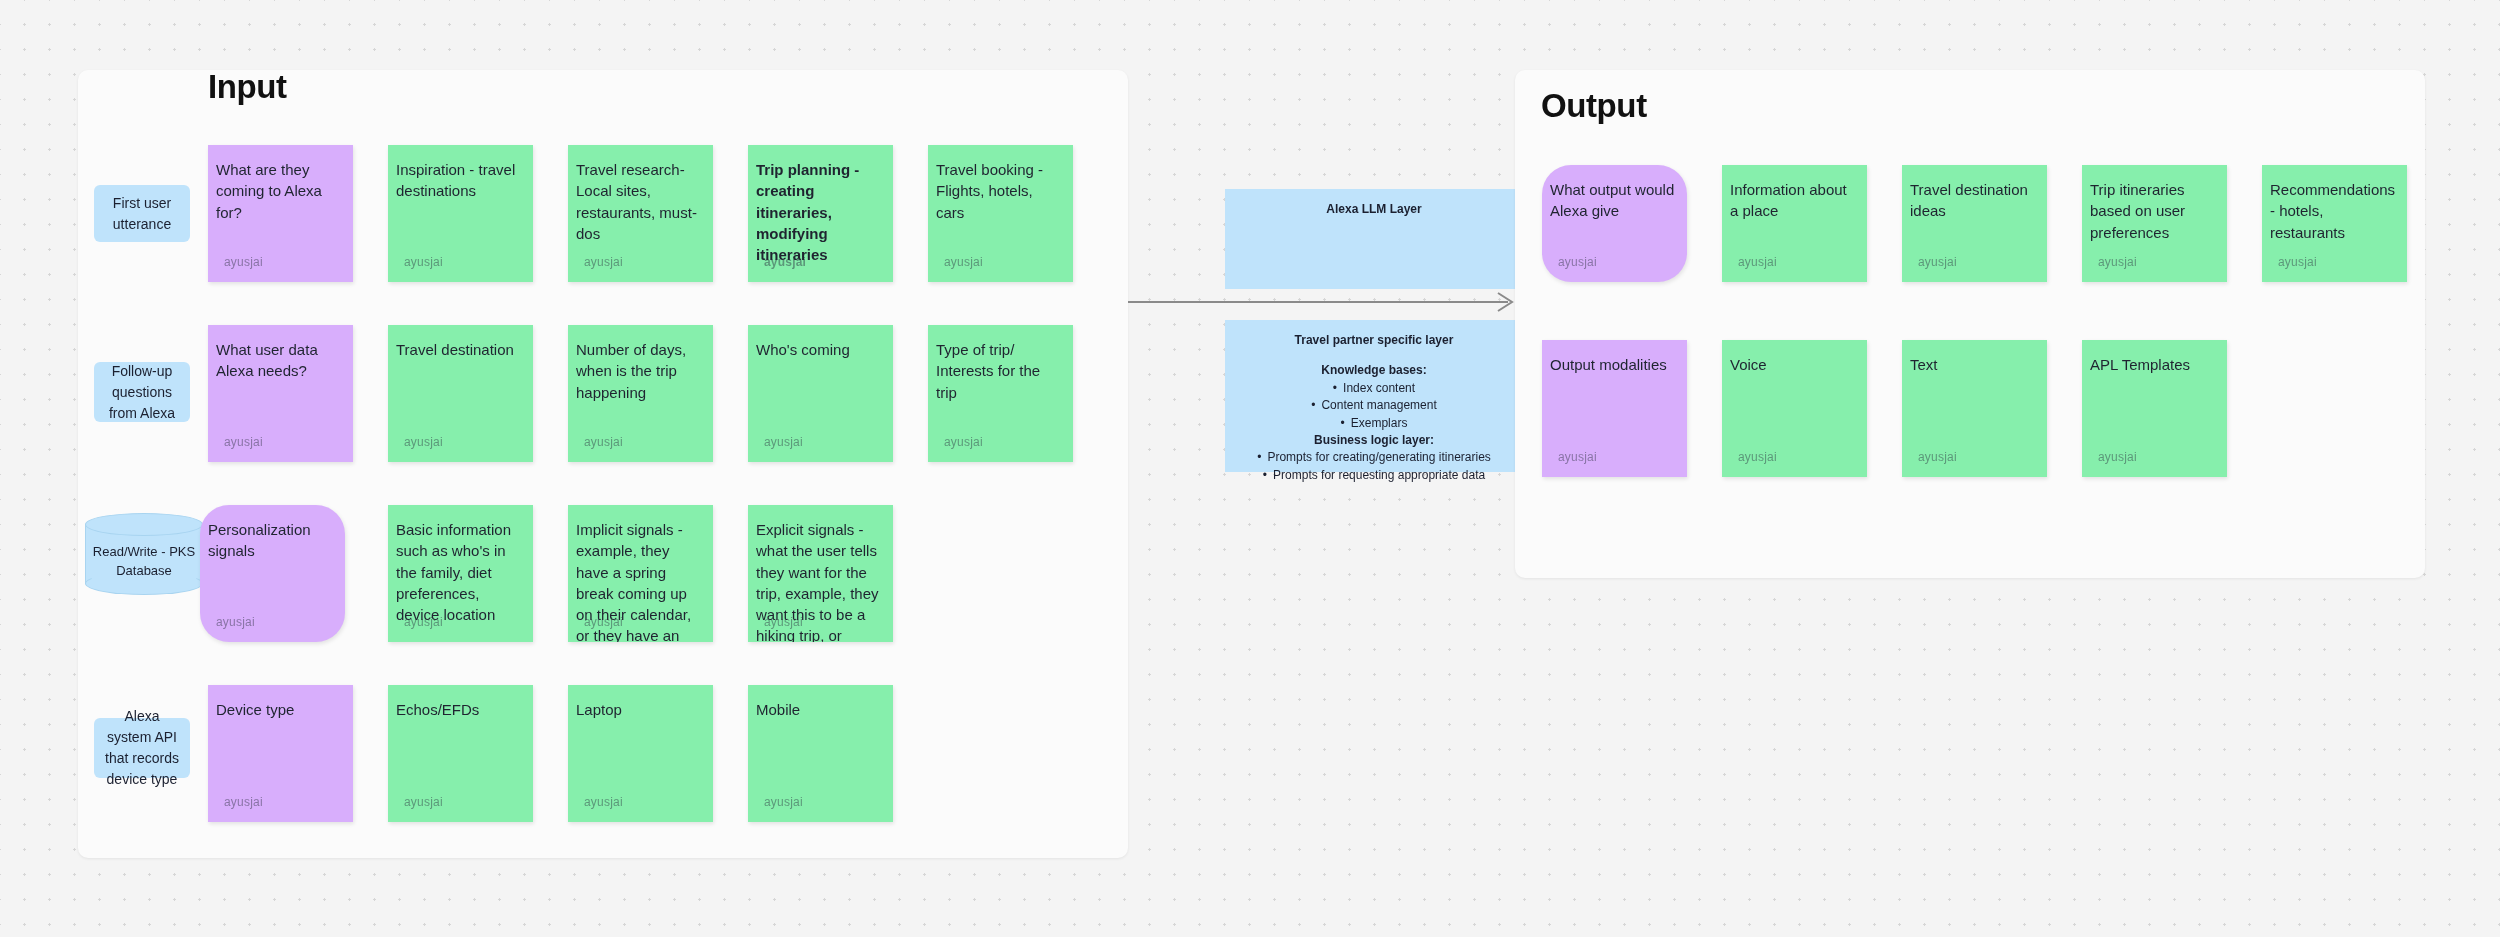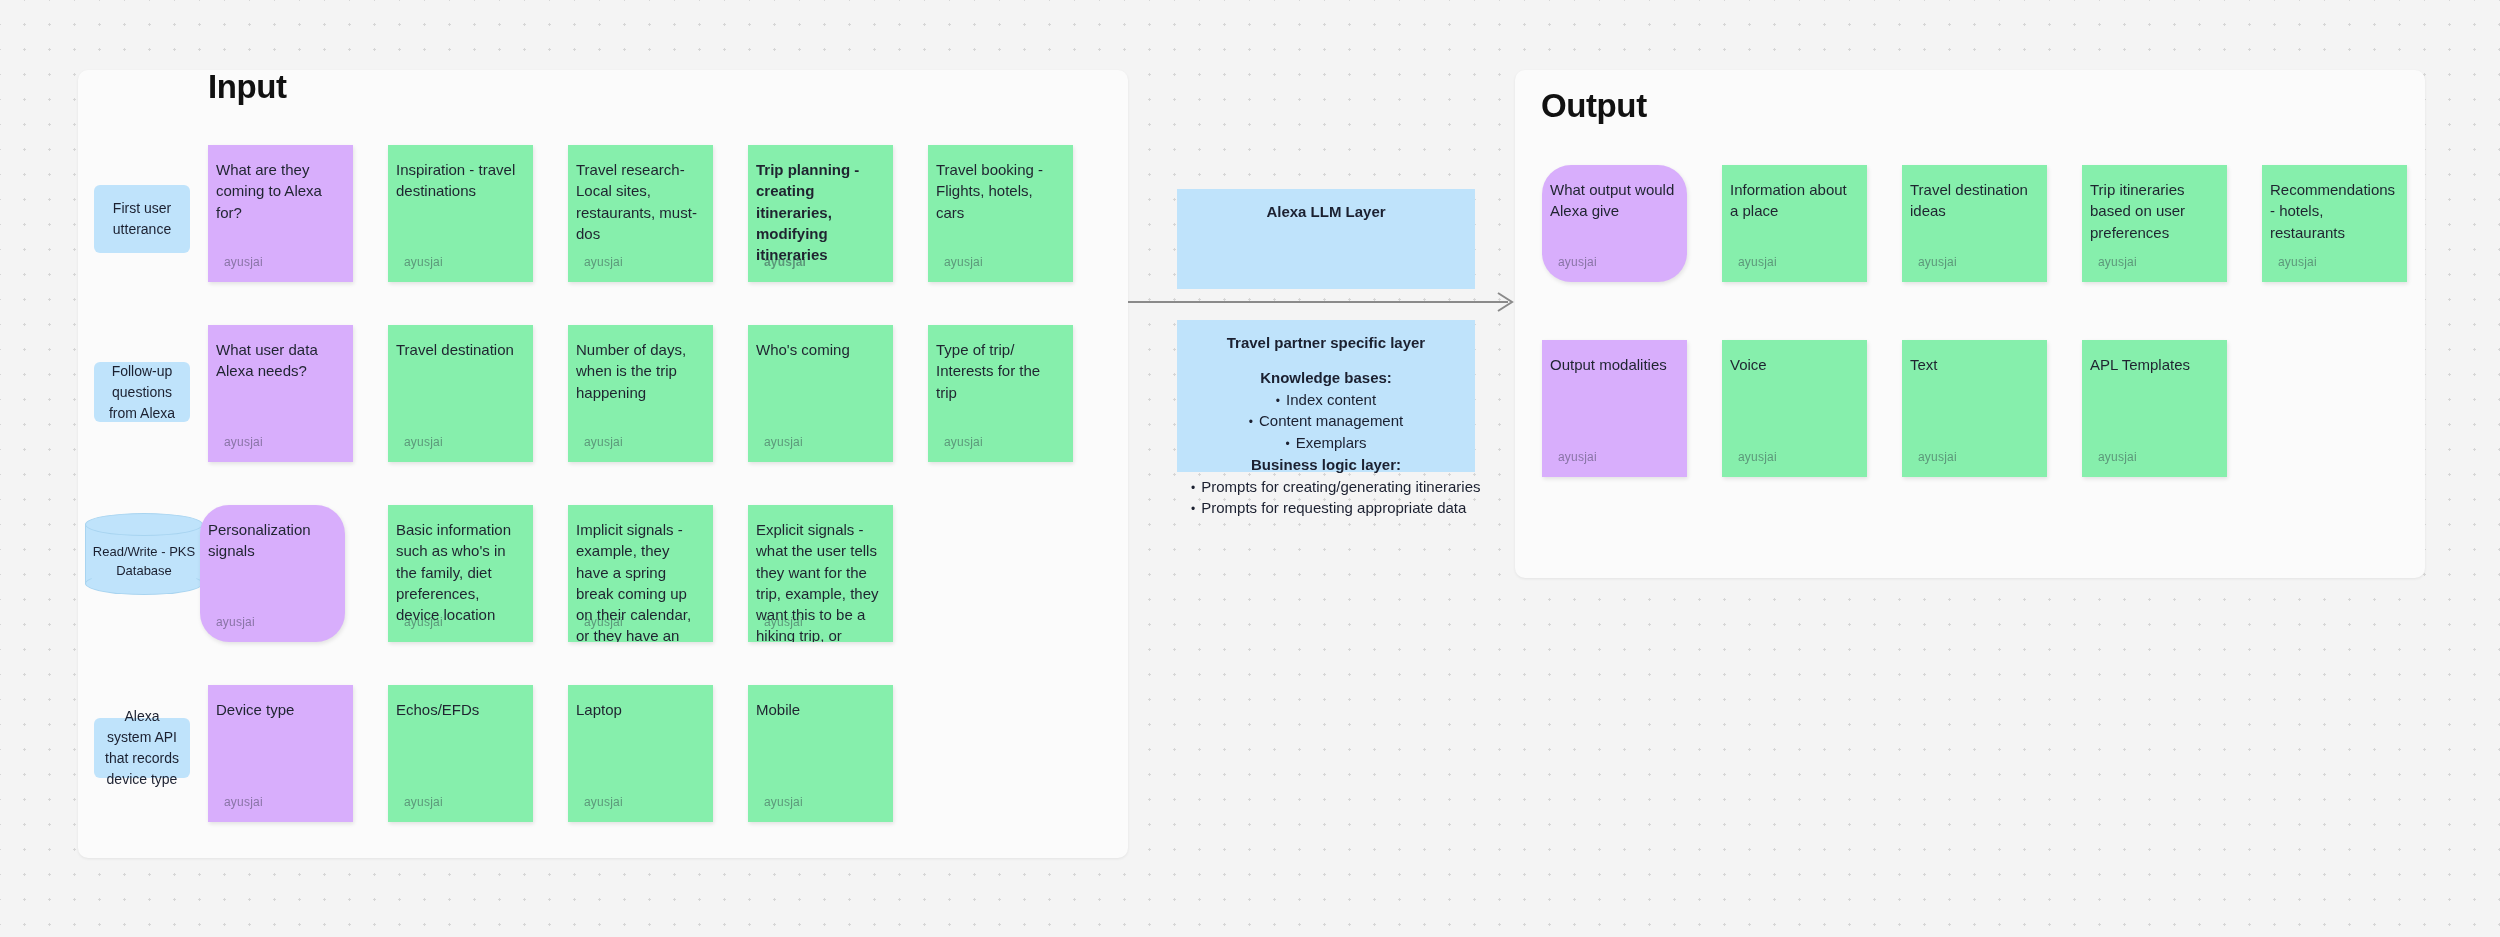--- a/index.html
+++ b/index.html
@@ -123,24 +123,25 @@
     line-height: 1.45;
     color: #1b2030;
     z-index: 2;
   }
 
   
   .procbox {
     position: absolute;
     background: #bfe3fb;
     padding: 12px 14px 14px;
-    font-size: 15px;
+    font-size: 12px;
     line-height: 1.45;
     color: #1b2030;
     text-align: center;
+    margin-left: 48px;
   }
   .procbox .pb-title {
     font-weight: 700;
     display: block;
     margin-bottom: 2px;
   }
   .procbox .pb-sub {
     font-weight: 700;
     display: block;
   }
@@ -166,21 +167,21 @@
     width: 390px;
     height: 24px;
   }
 </style>
 </head>
 <body>
 
 <div class="panel" id="panel-input"></div>
 <div class="panel-title" id="title-input">Input</div>
 
-<div class="bluelabel" style="left:94px; top:185px; width:96px; height:68px;">First user utterance</div>
+<div class="bluelabel" style="left:94px; top:185px; width:96px; height:57px;">First user utterance</div>
 
 <div class="card purple" style="left:208px; top:145px; width:145px; height:137px;">
   <span class="card-text">What are they coming to Alexa for?</span>
   <span class="card-author">ayusjai</span>
 </div>
 
 <div class="card gray" style="left:388px; top:145px; width:145px; height:137px;">
   <span class="card-text">Inspiration - travel destinations</span>
   <span class="card-author">ayusjai</span>
 </div>

